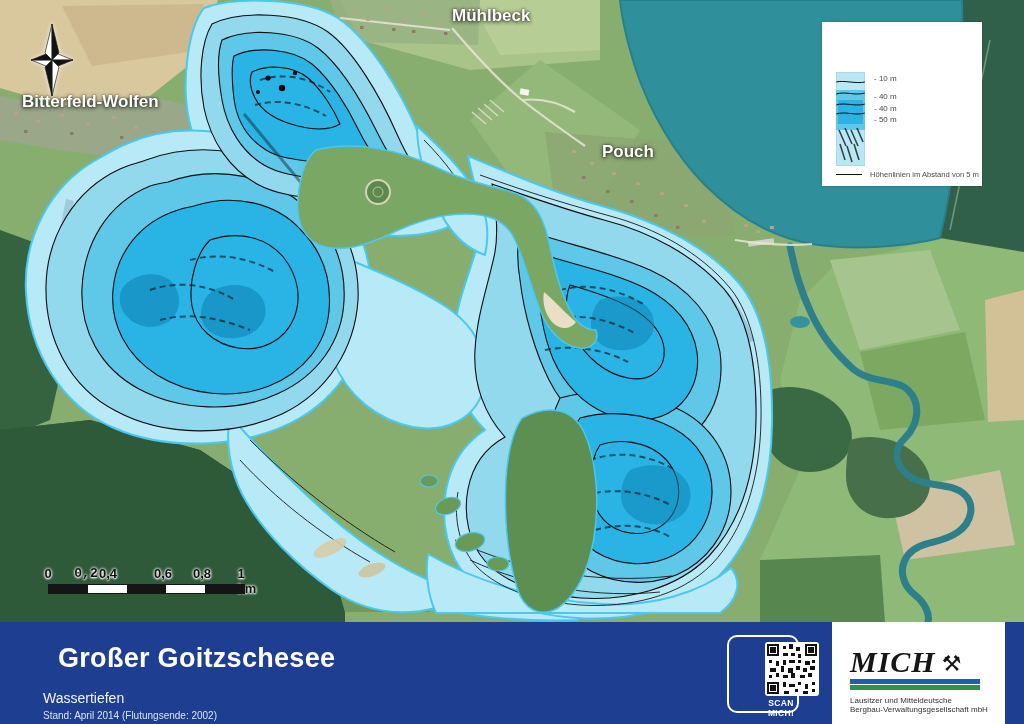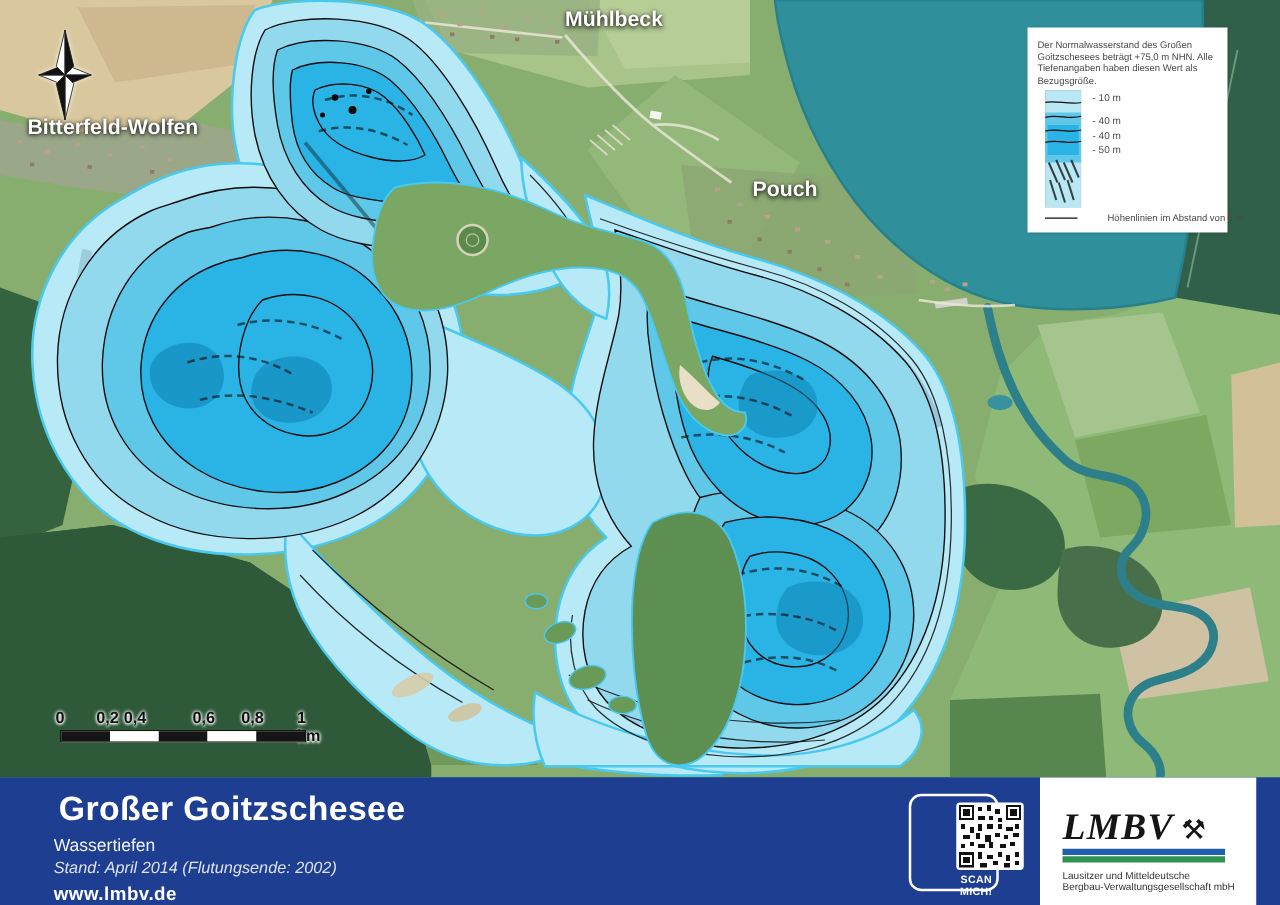--- a/index.html
+++ b/index.html
@@ -14,39 +14,39 @@
 
   
   .compass{position:absolute;left:28px;top:22px;filter:drop-shadow(0 0 2px rgba(255,255,255,.85));}
 
   
   .legend{position:absolute;left:822px;top:22px;width:160px;height:164px;background:#fff;
           box-shadow:0 0 2px rgba(0,0,0,.25);box-sizing:border-box;padding:9px 8px;}
   .legend-note{margin:0;font-size:7.6px;line-height:9.6px;color:#4a4a4a;}
   .legend-strip{position:absolute;left:14px;top:50px;width:29px;height:94px;display:block;}
   .depth-lbl{position:absolute;left:52px;font-size:8px;color:#4a4a4a;white-space:nowrap;}
-  .legend-contour{position:absolute;left:14px;top:148px;display:flex;align-items:center;gap:24px;}
+  .legend-contour{position:absolute;left:14px;top:148px;display:flex;align-items:center;gap:8px;}
   .line-sample{display:inline-block;width:26px;height:0;border-top:1.6px solid #111;}
   .contour-note{font-size:7.6px;color:#4a4a4a;white-space:nowrap;}
 
   
   .scalebar{position:absolute;left:42px;top:566px;width:220px;height:32px;}
   .sb-tick{position:absolute;top:0;transform:translateX(-50%);font-size:13px;font-weight:bold;color:#111;
            text-shadow:0 0 3px #fff,0 0 3px #fff,0 1px 2px #fff;}
   .sb-bar{position:absolute;left:6px;top:18px;width:195px;height:8px;border:1px solid #151515;
           display:flex;background:#fff;box-sizing:content-box;}
   .sb-seg{width:39px;height:100%;}
   .sb-dark{background:#151515;} .sb-light{background:#fff;}
 
   
   .footer{position:absolute;left:0;top:622px;width:1024px;height:102px;background:#1e3e91;}
   .f-text{position:absolute;left:42px;top:4px;color:#fff;}
-  .f-title{font-size:27px;font-weight:bold;letter-spacing:.3px;line-height:32px;margin:5px;}
+  .f-title{font-size:27px;font-weight:bold;letter-spacing:.3px;line-height:32px;margin:16px;}
   .f-sub{font-size:14px;color:rgba(255,255,255,.95);margin:3px 0 0 1px;font-weight:normal;}
-  .f-meta{font-size:13px;line-height:10px;color:rgba(255,255,255,.85);margin:5px 0 0 1px;font-style:italic;}
+  .f-meta{font-size:10px;line-height:10px;color:rgba(255,255,255,.85);margin:5px 0 0 1px;}
   .f-url{font-size:15px;font-weight:bold;margin:8px 0 0 1px;letter-spacing:.4px;}
 
   .qr-block{position:absolute;left:727px;top:13px;width:72px;height:78px;border:2.5px solid #fff;
             border-radius:10px;box-sizing:border-box;text-align:center;padding-left:36px;}
   .qr-box{width:54px;height:54px;background:#fff;border-radius:3px;margin:5px auto 0 auto;padding:2px;box-sizing:border-box;}
   .qr-box svg{display:block;width:100%;height:100%;}
   .qr-label{font-size:8.5px;font-weight:bold;color:#fff;margin-top:2px;letter-spacing:.3px;}
 
   .logo-panel{position:absolute;left:832px;top:0;width:173px;height:102px;background:#fff;box-sizing:border-box;
               padding:26px 0 0 18px;}
@@ -275,21 +275,20 @@
         <polygon points="3,38 24,38 18,44" fill="#fff"></polygon>
         <polygon points="3,38 24,38 18,32" fill="#111"></polygon>
       </g>
     </svg>
 
     <div class="lbl" style="left:452px;top:6px;">Mühlbeck</div>
     <div class="lbl" style="left:22px;top:92px;">Bitterfeld-Wolfen</div>
     <div class="lbl" style="left:602px;top:142px;">Pouch</div>
 
     <div class="legend">
-      <p class="legend-note">Der Normalwasserstand des Großen Goitzschesees beträgt +75,0 m NHN. Alle Tiefenangaben haben diesen Wert als Bezugsgröße.</p>
       <svg class="legend-strip" viewBox="0 0 29 94">
         <rect x="0" y="0" width="29" height="94" fill="#b9e8f4"></rect>
         <rect x="0" y="18" width="29" height="40" fill="#5fc8e9"></rect>
         <rect x="2" y="28" width="25" height="24" fill="#29b4e5"></rect>
         <g stroke="#0d0d0d" stroke-width="1" fill="none">
           <path d="M0,10 C8,8 20,12 29,10"></path>
           <path d="M0,22 C10,19 19,24 29,21"></path>
           <path d="M0,33 C9,30 20,35 29,32"></path>
           <path d="M0,42 C10,39 19,44 29,41"></path>
         </g>
@@ -309,21 +308,21 @@
       <span class="depth-lbl" style="top:82px;">- 40 m</span>
       <span class="depth-lbl" style="top:93px;">- 50 m</span>
       <div class="legend-contour">
         <span class="line-sample"></span>
         <span class="contour-note">Höhenlinien im Abstand von 5 m</span>
       </div>
     </div>
 
     <div class="scalebar">
       <span class="sb-tick" style="left:6px;">0</span>
-      <span class="sb-tick" style="left:44px;">0,2</span>
+      <span class="sb-tick" style="left:44px;font-family:Liberation Mono, monospace;">0,2</span>
       <span class="sb-tick" style="left:66px;text-align:center;">0,4</span>
       <span class="sb-tick" style="left:121px;">0,6</span>
       <span class="sb-tick" style="left:160px;">0,8</span>
       <span class="sb-tick" style="left:205px;">1 km</span>
       <div class="sb-bar">
         <div class="sb-seg sb-dark"></div>
           <div class="sb-seg sb-light"></div>
           <div class="sb-seg sb-dark"></div>
           <div class="sb-seg sb-light"></div>
           <div class="sb-seg sb-dark"></div>
@@ -390,21 +389,21 @@
               <rect x="21" y="27" width="3" height="2"></rect>
               <rect x="26" y="26" width="2" height="2"></rect>
           </g>
         </svg>
       </div>
       <div class="qr-label">SCAN MICH!</div>
     </div>
 
     <div class="logo-panel">
       <div class="logo-row">
-        <span class="logo-word">LMBV</span>
+        <span class="logo-word">MICH</span>
         <span class="logo-glyph">⚒</span>
       </div>
       <div class="logo-bar blue"></div>
       <div class="logo-bar green"></div>
       <div class="logo-sub">
         <div>Lausitzer und Mitteldeutsche</div>
         <div>Bergbau-Verwaltungsgesellschaft mbH</div>
       </div>
     </div>
   </div>

